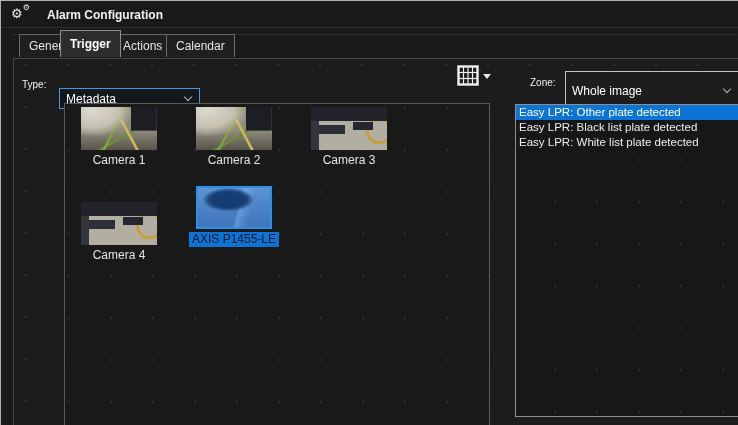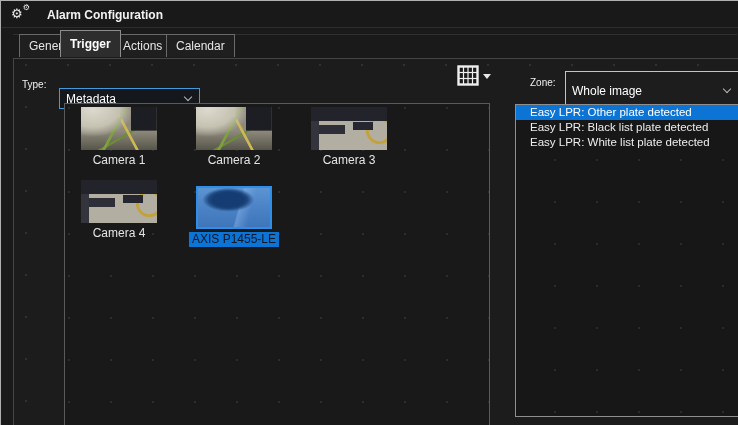--- a/index.html
+++ b/index.html
@@ -85,21 +85,21 @@
     background-image:
       radial-gradient(ellipse 26px 12px at 42% 30%, #131d2b 0%, #131d2b 60%, rgba(19,29,43,.85) 75%, rgba(19,29,43,0) 100%),
       linear-gradient(105deg, rgba(0,0,0,0) 55%, rgba(205,225,240,.55) 57%, rgba(205,225,240,0) 72%),
       linear-gradient(180deg,#8fb4d0 0%,#7298bc 45%,#5c7fa6 100%);}
 
   
   .trigger-list{position:absolute;left:501px;top:45px;width:224px;height:313px;background:#171717;
                 border:1px solid #8f8f8f;overflow:hidden;
                 background-image:radial-gradient(circle,#2b2b2b 1px,rgba(0,0,0,0) 1.4px);
                 background-size:42px 42px;background-position:18px 34px;}
-  .trigger-row{height:15px;line-height:15px;font-size:11.5px;color:#ededed;padding-left:14px;
+  .trigger-row{height:15px;line-height:15px;font-size:11.5px;color:#ededed;padding-left:3px;
                white-space:nowrap;overflow:hidden;cursor:default;}
   .trigger-row.selected{background:#0c74d4;color:#fff;}
 </style>
 </head>
 <body>
 
 <div class="dialog">
 
   <div class="titlebar">
     <div class="app-icon">
@@ -151,21 +151,21 @@
       <div class="cam-cell" style="left:131px;top:3px;">
         <div class="thumb scene-cables"></div>
         <span class="cam-label">Camera 2</span>
       </div>
 
       <div class="cam-cell" style="left:246px;top:3px;">
         <div class="thumb scene-desk"></div>
         <span class="cam-label">Camera 3</span>
       </div>
 
-      <div class="cam-cell" style="left:16px;top:76px;">
+      <div class="cam-cell" style="left:16px;top:98px;">
         <div class="thumb scene-desk"></div>
         <span class="cam-label">Camera 4</span>
       </div>
 
       <div class="cam-cell selected" style="left:131px;top:82px;">
         <div class="thumb scene-street"></div>
         <span class="cam-label">AXIS P1455-LE</span>
       </div>
 
     </div>

